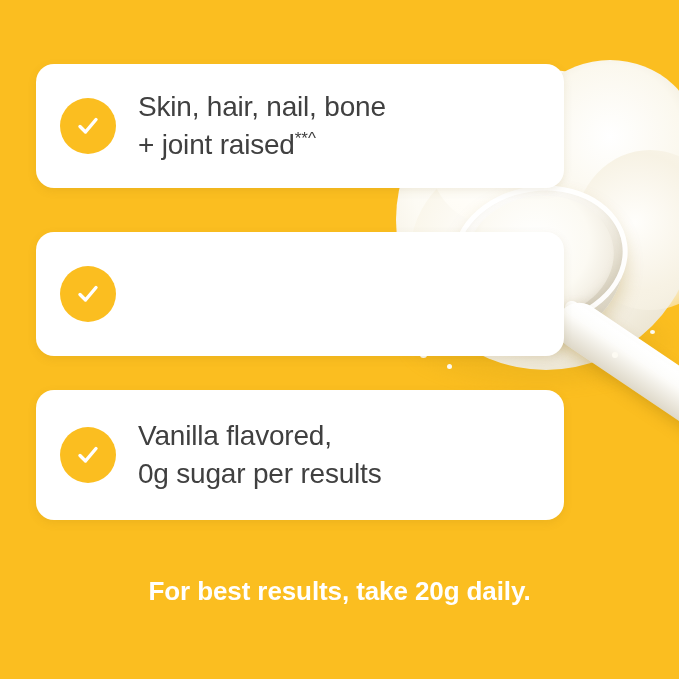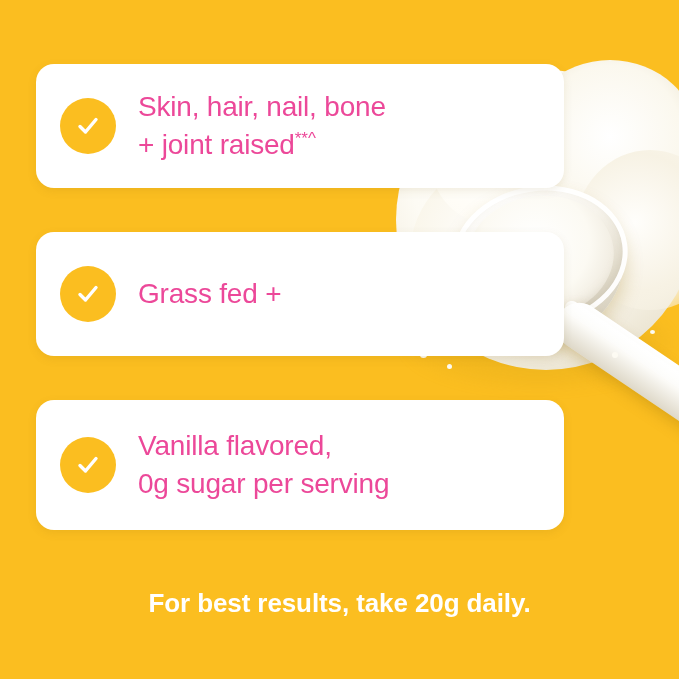--- a/index.html
+++ b/index.html
@@ -167,54 +167,54 @@
     left: 36px;
     width: 528px;
     background: #ffffff;
     border-radius: 18px;
     display: flex;
     align-items: center;
     box-shadow: 0 3px 10px rgba(120,90,10,0.10);
   }
   .card-1 { top: 64px;  height: 124px; }
   .card-2 { top: 232px; height: 124px; }
-  .card-3 { top: 400px; height: 130px; }
+  .card-3 { top: 390px; height: 130px; }
 
   .check-badge {
     width: 56px;
     height: 56px;
     margin-left: 24px;
     border-radius: 50%;
     background: #FBBE20;
     flex: 0 0 auto;
     display: flex;
     align-items: center;
     justify-content: center;
   }
   .check-badge svg { display: block; }
 
   .card-text {
     margin-left: 22px;
-    color: #ec4899;
+    color: #404040;
     font-size: 28px;
     line-height: 1.37;
     letter-spacing: -0.2px;
     font-weight: 400;
   }
   .card-text .sup {
     font-size: 17px;
     vertical-align: super;
     letter-spacing: 0;
   }
 
   
   .footer-text {
     position: absolute;
     left: 0;
-    top: 588px;
+    top: 576px;
     width: 679px;
     text-align: center;
     color: #ffffff;
     font-size: 26px;
     font-weight: 600;
     letter-spacing: -0.1px;
   }
 </style>
 </head>
 <body>
@@ -258,34 +258,33 @@
       </div>
     </div>
 
     <div class="card card-2">
       <div class="check-badge">
         <svg width="30" height="30" viewBox="0 0 30 30" aria-hidden="true">
           <path d="M7 15.5 L12.5 21 L23 8.5" fill="none" stroke="#ffffff" stroke-width="3.4" stroke-linecap="round" stroke-linejoin="round"></path>
         </svg>
       </div>
       <div class="card-text">
-        <div>Grass fed +</div>
       </div>
     </div>
 
     <div class="card card-3">
       <div class="check-badge">
         <svg width="30" height="30" viewBox="0 0 30 30" aria-hidden="true">
           <path d="M7 15.5 L12.5 21 L23 8.5" fill="none" stroke="#ffffff" stroke-width="3.4" stroke-linecap="round" stroke-linejoin="round"></path>
         </svg>
       </div>
       <div class="card-text">
         <div>Vanilla flavored,</div>
         <div>
-          <span>0g sugar per serving</span><span class="sup"></span>
+          <span>0g sugar per results</span><span class="sup"></span>
         </div>
       </div>
     </div>
 
   </div>
 
   <div class="footer-text">For best results, take 20g daily.</div>
 
 </div>
 

